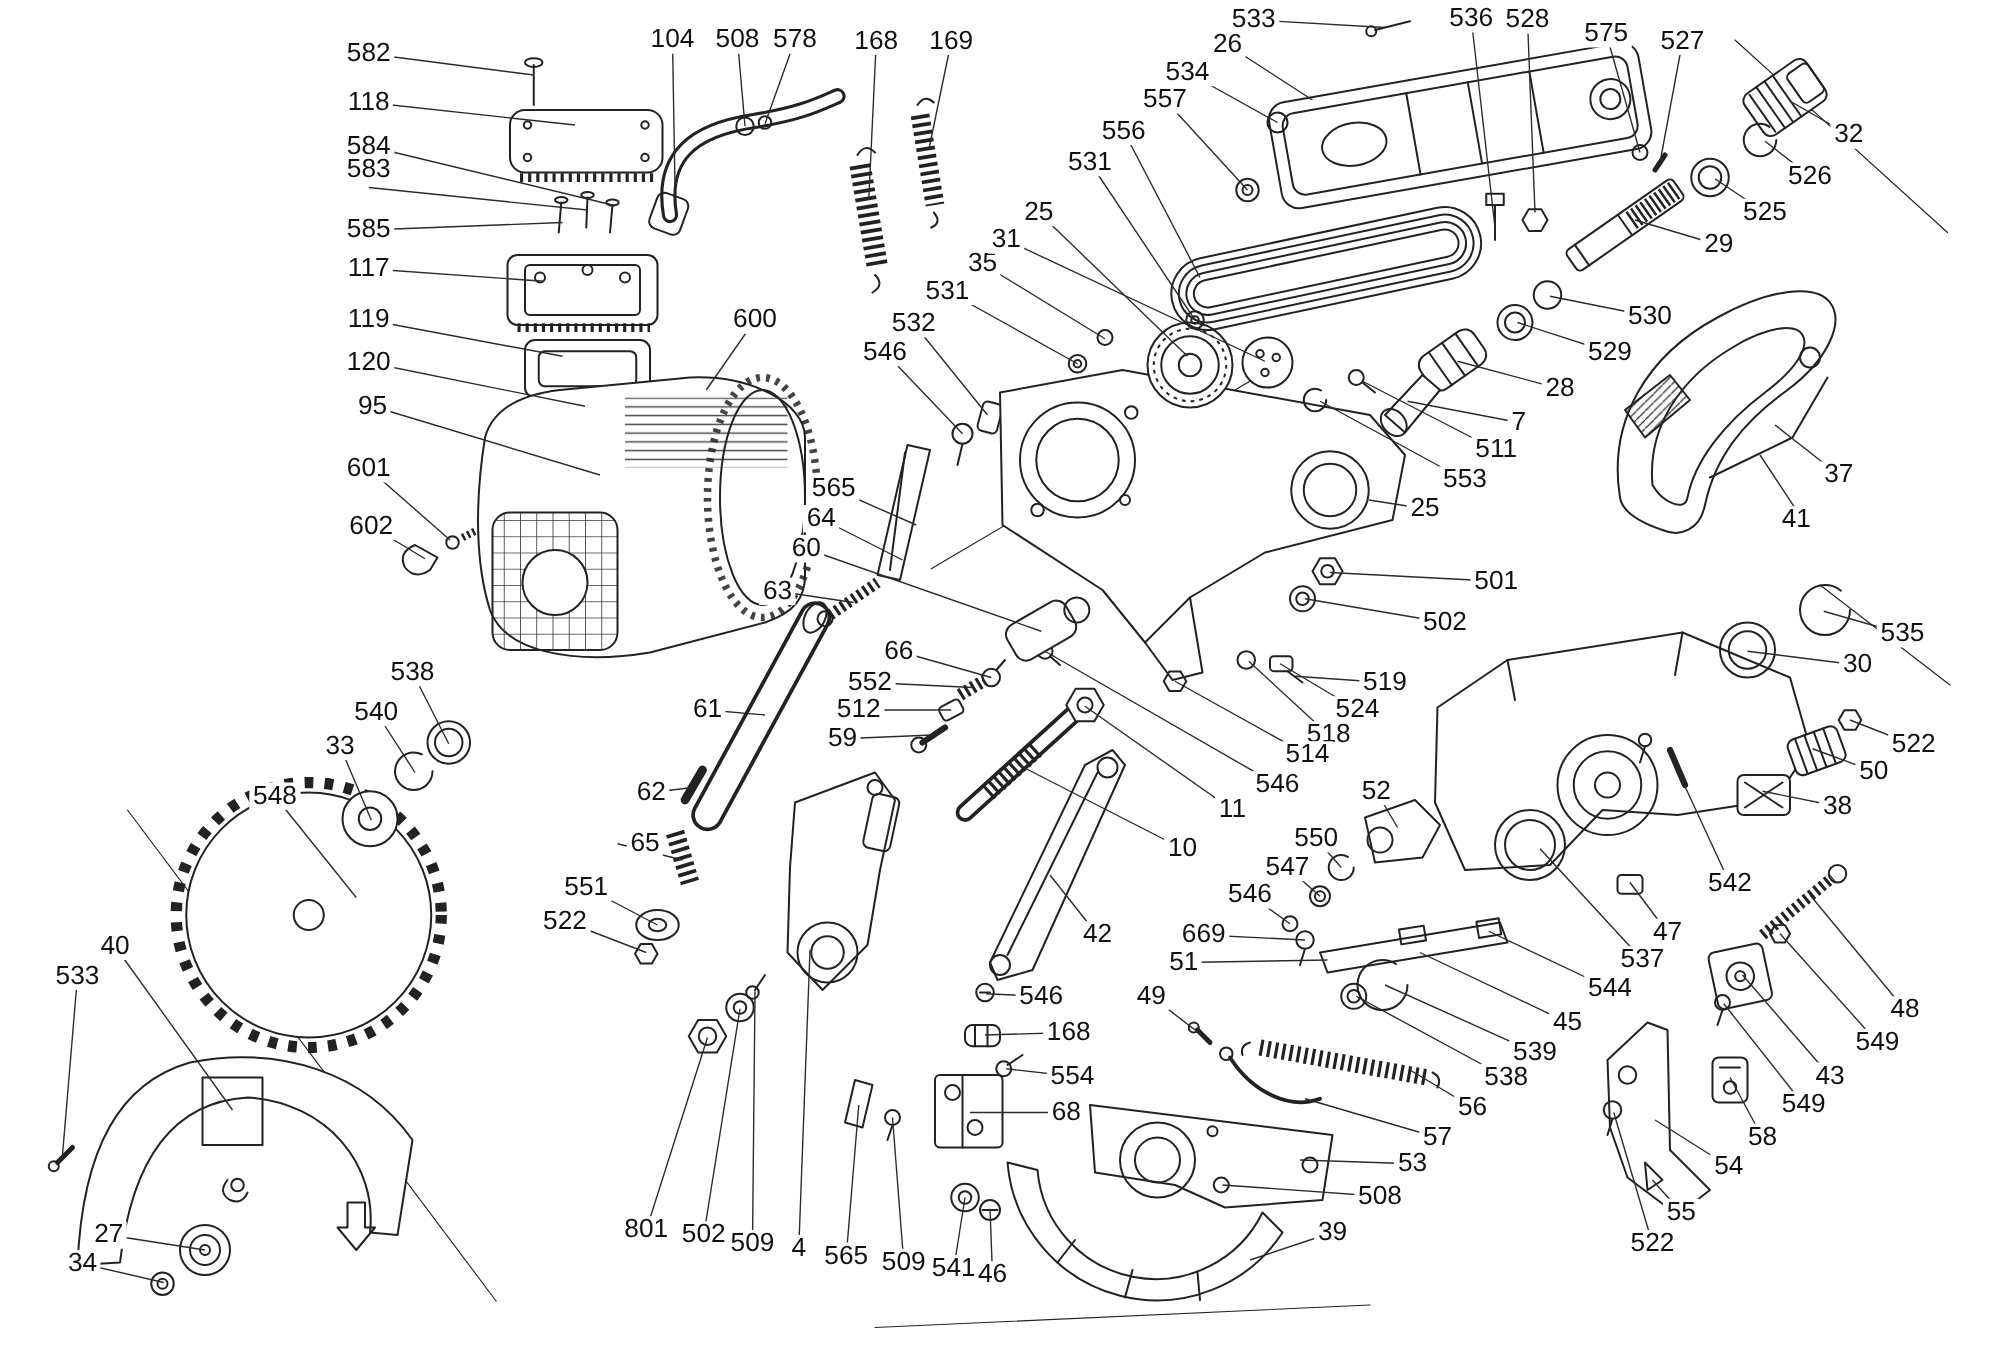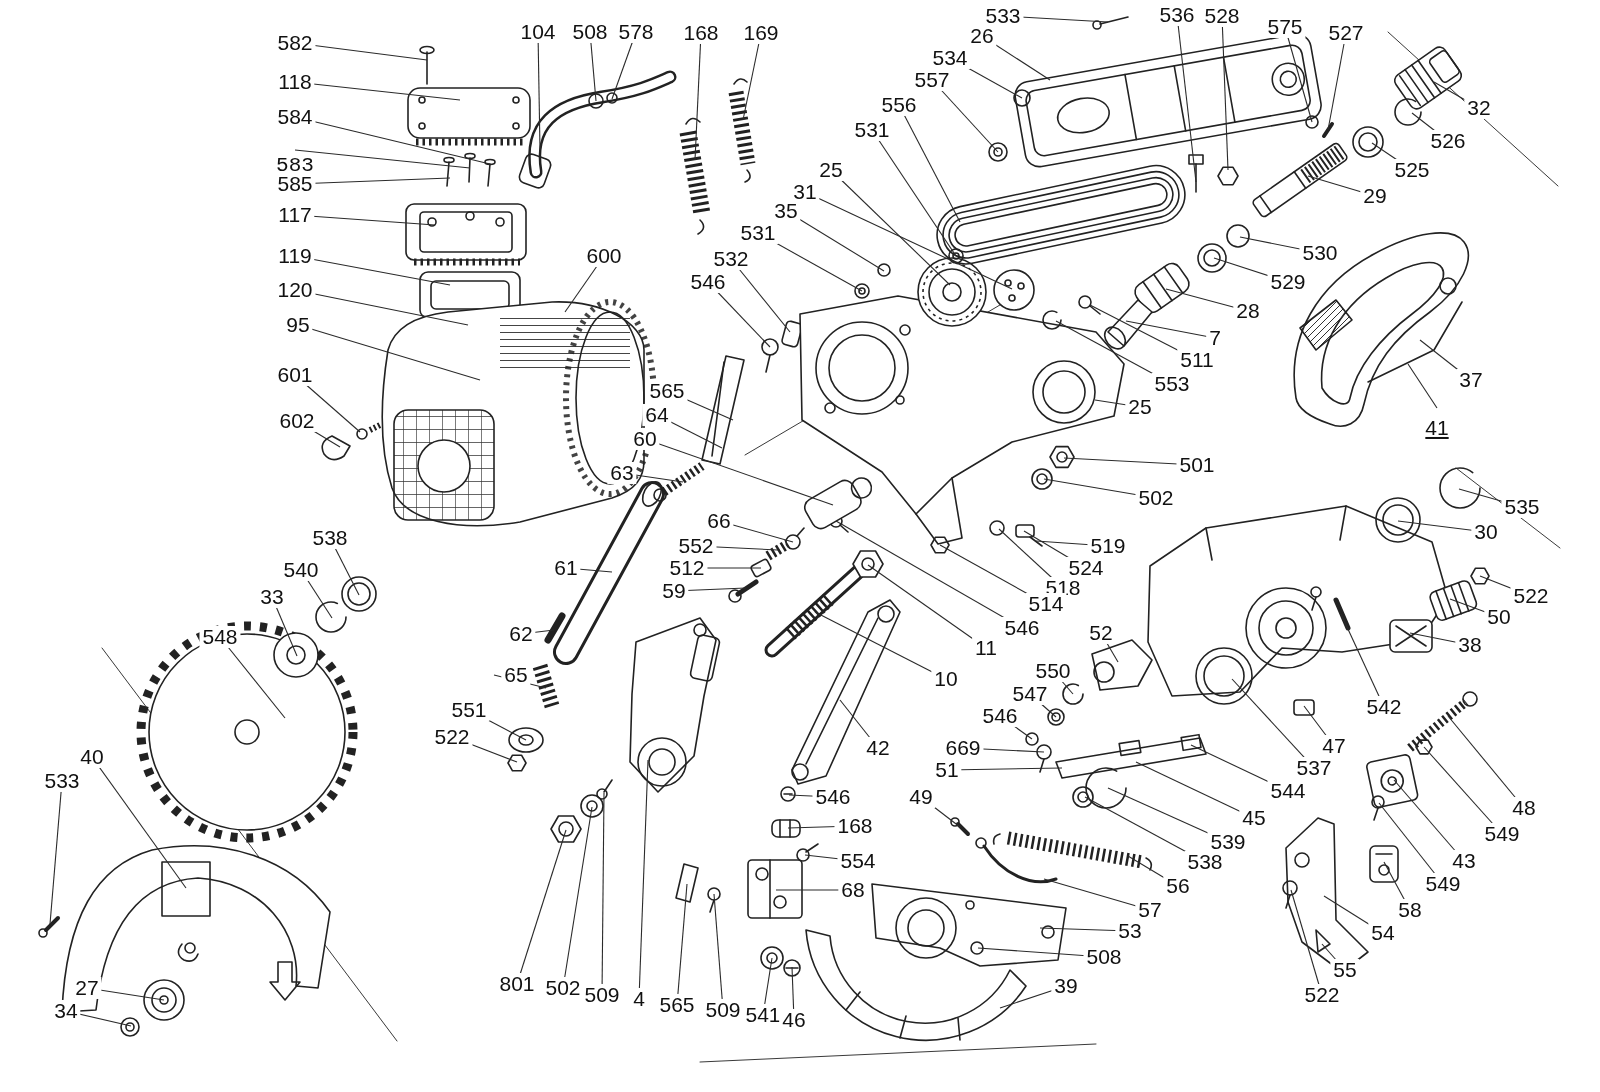--- a/index.html
+++ b/index.html
@@ -520,21 +520,21 @@
       <line x1="677" y1="1005" x2="687" y2="884" class="leader"></line>
       <line x1="723" y1="1010" x2="714" y2="894" class="leader"></line>
       <line x1="763" y1="1015" x2="772" y2="958" class="leader"></line>
       <line x1="794" y1="1020" x2="792" y2="967" class="leader"></line>
     </svg>
 
   <div class="callout-layer" id="callout-layer">
       <div class="callout" style="left: 295px; top: 43px;">582</div>
       <div class="callout" style="left: 295px; top: 82px;">118</div>
       <div class="callout" style="left: 295px; top: 117px;">584</div>
-      <div class="callout" style="left: 295px; top: 166px; font-family: Liberation Mono, monospace;">583</div>
+      <div class="callout" style="left: 295px; top: 136px;">583</div>
       <div class="callout" style="left: 295px; top: 184px;">585</div>
       <div class="callout" style="left: 295px; top: 215px;">117</div>
       <div class="callout" style="left: 295px; top: 256px;">119</div>
       <div class="callout" style="left: 295px; top: 290px;">120</div>
       <div class="callout" style="left: 298px; top: 325px;">95</div>
       <div class="callout" style="left: 295px; top: 375px;">601</div>
       <div class="callout" style="left: 297px; top: 421px;">602</div>
       <div class="callout" style="left: 538px; top: 32px;">104</div>
       <div class="callout" style="left: 590px; top: 32px;">508</div>
       <div class="callout" style="left: 636px; top: 32px;">578</div>
@@ -562,21 +562,21 @@
       <div class="callout" style="left: 1412px; top: 170px;">525</div>
       <div class="callout" style="left: 1375px; top: 196px;">29</div>
       <div class="callout" style="left: 1320px; top: 253px;">530</div>
       <div class="callout" style="left: 1288px; top: 282px;">529</div>
       <div class="callout" style="left: 1248px; top: 311px;">28</div>
       <div class="callout" style="left: 1215px; top: 338px;">7</div>
       <div class="callout" style="left: 1197px; top: 360px;">511</div>
       <div class="callout" style="left: 1172px; top: 384px;">553</div>
       <div class="callout" style="left: 1140px; top: 407px;">25</div>
       <div class="callout" style="left: 1471px; top: 380px;">37</div>
-      <div class="callout" style="left: 1437px; top: 428px; text-decoration: underline;">41</div>
+      <div class="callout" style="left: 1437px; top: 416px;">41</div>
       <div class="callout" style="left: 667px; top: 391px;">565</div>
       <div class="callout" style="left: 657px; top: 415px;">64</div>
       <div class="callout" style="left: 645px; top: 439px;">60</div>
       <div class="callout" style="left: 622px; top: 473px;">63</div>
       <div class="callout" style="left: 719px; top: 521px;">66</div>
       <div class="callout" style="left: 696px; top: 546px;">552</div>
       <div class="callout" style="left: 687px; top: 568px;">512</div>
       <div class="callout" style="left: 674px; top: 591px;">59</div>
       <div class="callout" style="left: 566px; top: 568px;">61</div>
       <div class="callout" style="left: 521px; top: 634px;">62</div>

